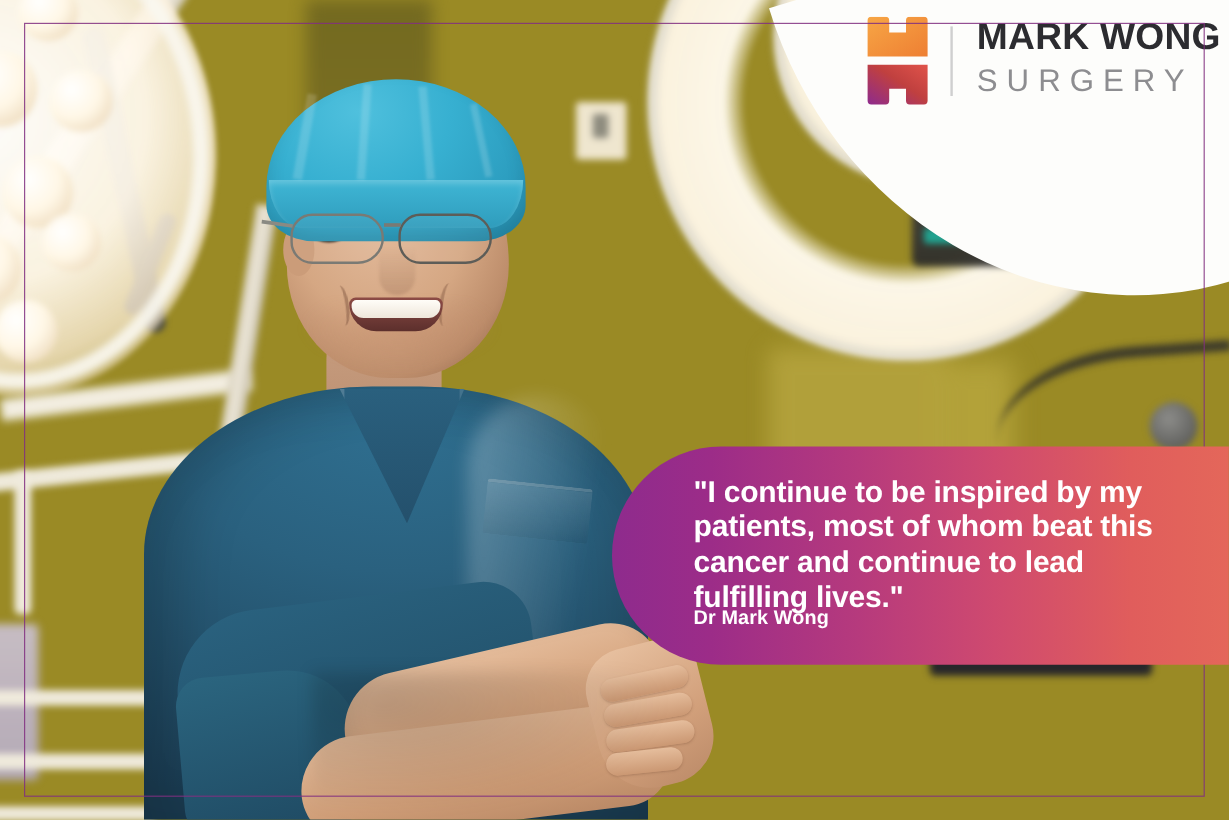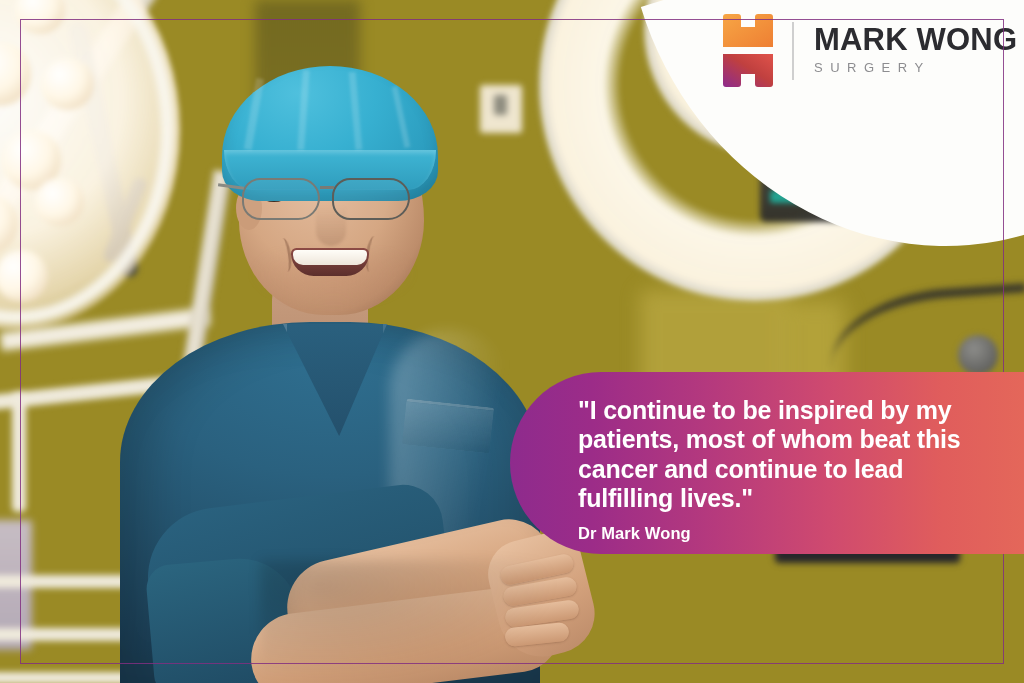--- a/index.html
+++ b/index.html
@@ -368,21 +368,21 @@
   #logo-mark{ width:52px; height:74px; display:block; }
   .logo-div{
     width:2px; height:58px; background:#cfcfcf; margin:0 4px 0 2px;
   }
   .logo-text{ display:flex; flex-direction:column; }
   .logo-name{
     font-size:31px; font-weight:bold; color:#2c2c30;
     letter-spacing:.2px; line-height:1.06;
   }
   .logo-sub{
-    font-size:13px; color:#8d8d90; letter-spacing:7.5px;
+    font-size:26px; color:#8d8d90; letter-spacing:7.5px;
     line-height:1.5; margin-top:1px;
   }
 
   
   #headline{
     position:absolute; left:72px; top:437px;
     color:#ffffff; font-weight:bold;
     font-size:45px; line-height:1.07;
     letter-spacing:-.4px;
     text-shadow:2px 3px 5px rgba(0,0,0,.45), 0 1px 2px rgba(0,0,0,.35);
@@ -397,21 +397,21 @@
     border-radius:92px 0 0 92px;
     z-index:4;
   }
   #quote-text{
     position:absolute; left:68px; top:24px; width:400px;
     color:#ffffff; font-weight:bold; font-size:25px; line-height:1.17;
     letter-spacing:-.2px;
   }
   #quote-attr{
     position:absolute; left:68px; top:134px;
-    color:#ffffff; font-weight:bold; font-size:16.5px; letter-spacing:.1px;margin-top:18px;
+    color:#ffffff; font-weight:bold; font-size:16.5px; letter-spacing:.1px;
   }
 </style>
 </head>
 <body>
 
 <div id="banner">
 
   <div class="photo">
 
     <div class="bg-soft">

